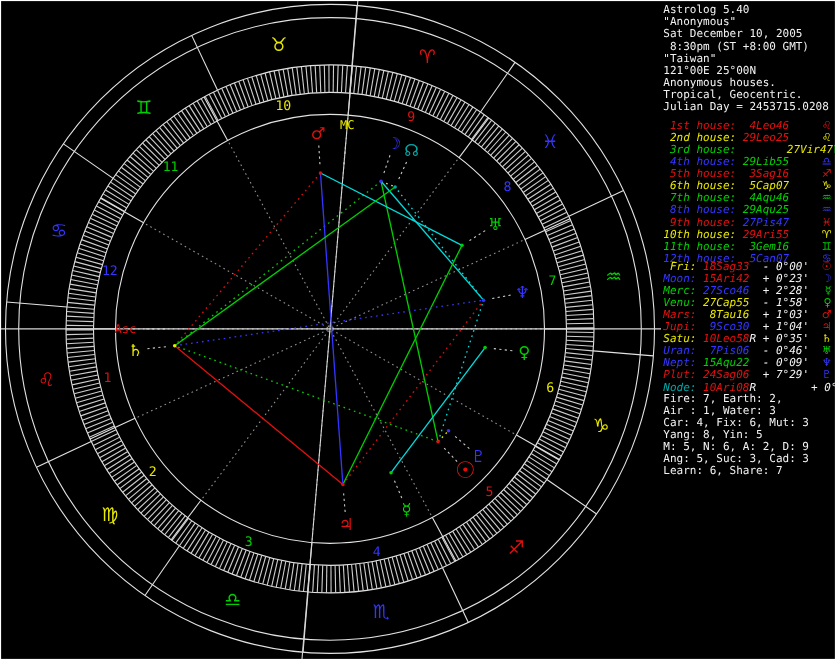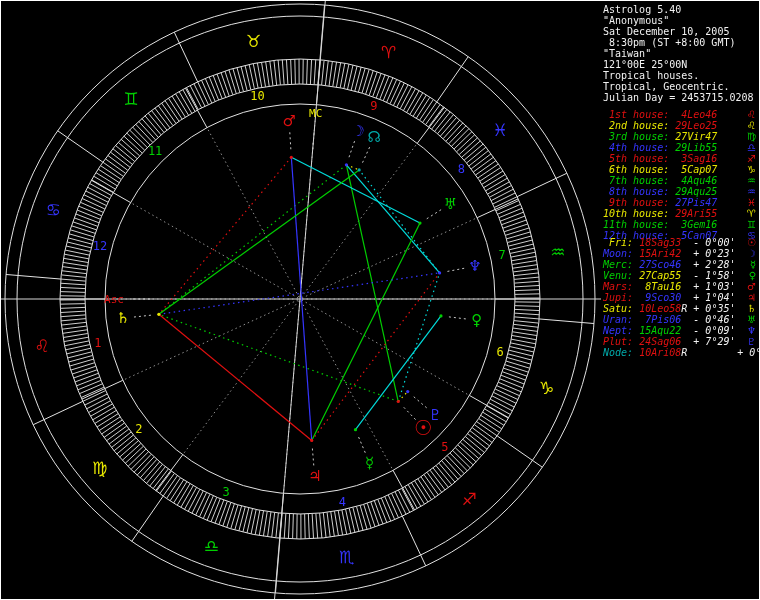--- a/index.html
+++ b/index.html
@@ -509,38 +509,38 @@
     </svg>
 
   <div class="panel">
     <div class="blk hdr">
       <div class="ln">Astrolog 5.40</div>
       <div class="ln">"Anonymous"</div>
       <div class="ln">Sat December 10, 2005</div>
       <div class="ln"> 8:30pm (ST +8:00 GMT)</div>
       <div class="ln">"Taiwan"</div>
       <div class="ln">121°00E 25°00N</div>
-      <div class="ln">Tropical houses.</div>
+      <div class="ln">Anonymous houses.</div>
       <div class="ln">Tropical, Geocentric.</div>
       <div class="ln">Julian Day = 2453715.0208</div>
     </div>
     <div class="blk houses" id="houses">
         <div class="row">
           <span class="txt" style="color: rgb(224, 16, 16);"> 1st house: </span>
           <span class="txt" style="color: rgb(224, 16, 16);"> 4Leo46</span>
           <span class="g" style="color: rgb(224, 16, 16);">♌</span>
         </div>
         <div class="row">
           <span class="txt" style="color: rgb(232, 232, 0);"> 2nd house: </span>
           <span class="txt" style="color: rgb(224, 16, 16);">29Leo25</span>
           <span class="g" style="color: rgb(232, 232, 0);">♌</span>
         </div>
         <div class="row">
           <span class="txt" style="color: rgb(0, 207, 0);"> 3rd house: </span>
-          <span class="txt" style="color: rgb(232, 232, 0);">27Vir47</span>
+          <span class="txt" style="color: rgb(232, 232, 0); margin-left: 40px;">27Vir47</span>
           <span class="g" style="color: rgb(0, 207, 0);">♍</span>
         </div>
         <div class="row">
           <span class="txt" style="color: rgb(53, 53, 255);"> 4th house: </span>
           <span class="txt" style="color: rgb(0, 207, 0);">29Lib55</span>
           <span class="g" style="color: rgb(53, 53, 255);">♎</span>
         </div>
         <div class="row">
           <span class="txt" style="color: rgb(224, 16, 16);"> 5th house: </span>
           <span class="txt" style="color: rgb(224, 16, 16);"> 3Sag16</span>
@@ -654,14 +654,23 @@
           <span class="g" style="color: rgb(53, 53, 255);">♇</span>
         </div>
         <div class="row">
           <span class="txt" style="color: rgb(0, 168, 168);">Node: </span>
           <span class="txt" style="color: rgb(224, 16, 16);">10Ari08</span>
           <span class="txt" style="color: rgb(242, 242, 242);">R</span>
           <span class="txt" style="color: rgb(242, 242, 242); margin-left: 44px;"> + 0°00'</span>
           <span class="g" style="color: rgb(0, 168, 168);">☊</span>
         </div>
       </div>
+    <div class="blk stats" id="stats">
+        <div class="ln">Fire: 7, Earth: 2,</div>
+        <div class="ln">Air : 1, Water: 3</div>
+        <div class="ln">Car: 4, Fix: 6, Mut: 3</div>
+        <div class="ln">Yang: 8, Yin: 5</div>
+        <div class="ln">M: 5, N: 6, A: 2, D: 9</div>
+        <div class="ln">Ang: 5, Suc: 3, Cad: 3</div>
+        <div class="ln">Learn: 6, Share: 7</div>
+      </div>
   </div>
 </div>
 
 </body></html>

